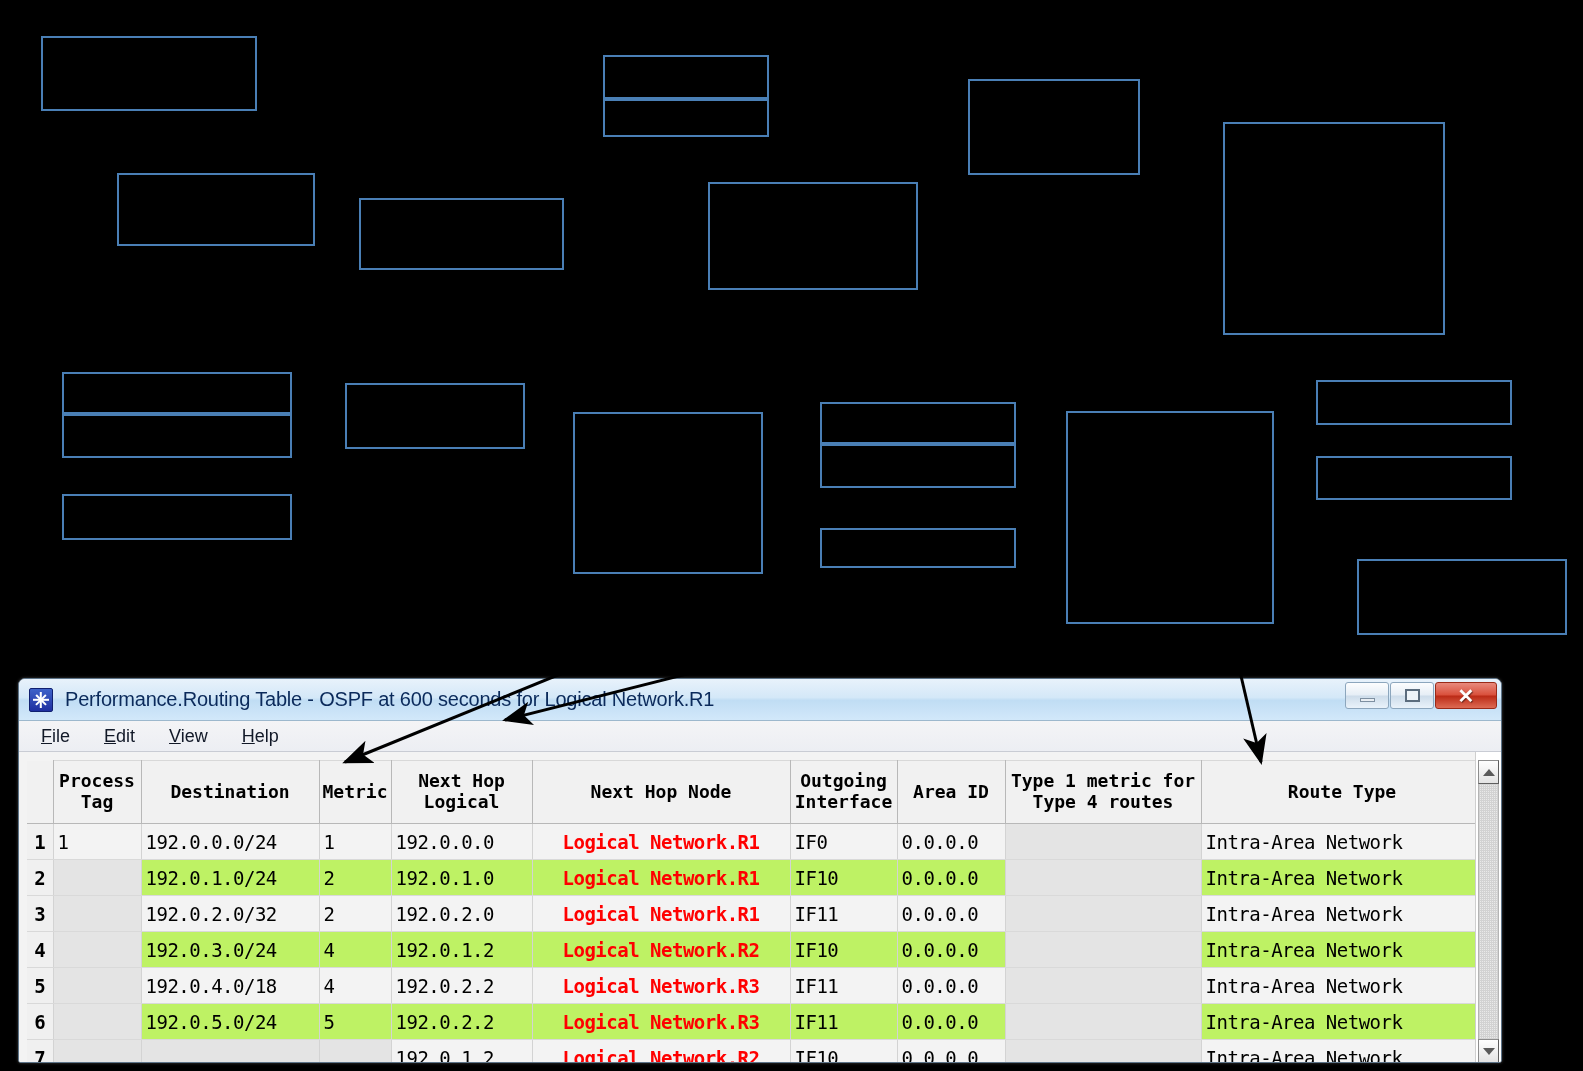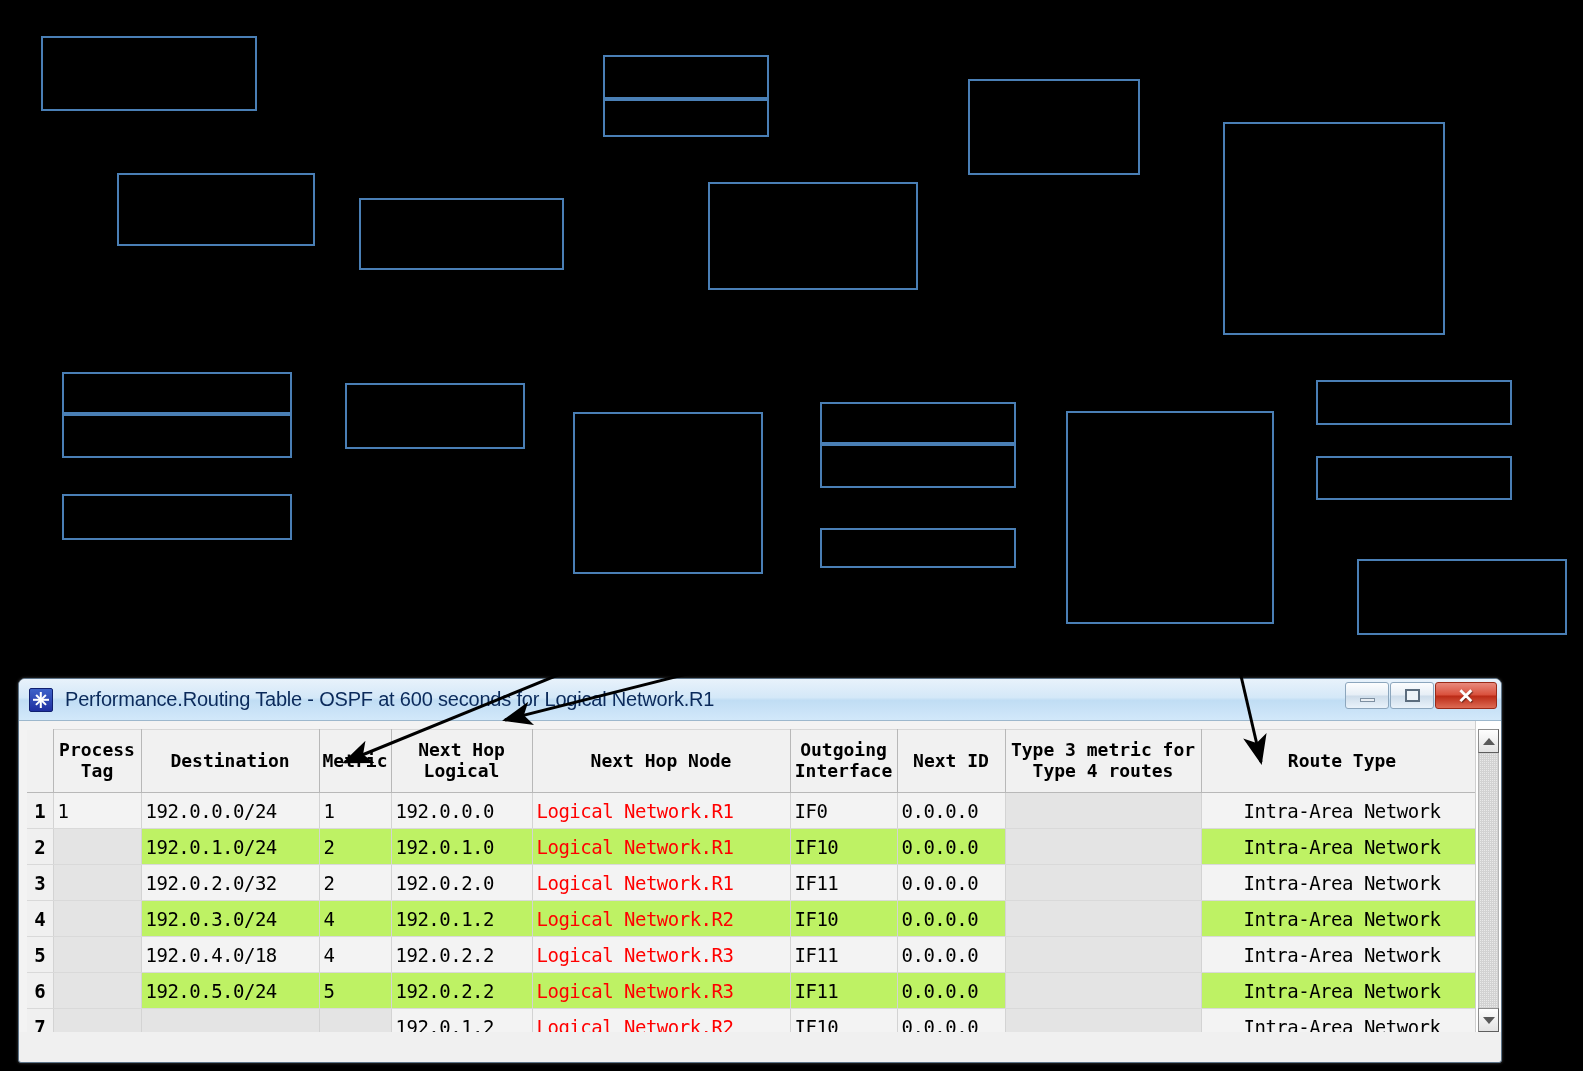--- a/index.html
+++ b/index.html
@@ -229,22 +229,22 @@
     border-right: 2px solid #9a9a9a;
     border-bottom: 1px solid #b5b5b5;
     font-weight: bold;
     text-align: center;
     padding: 0 2px;
     font-size: 18px;
   }
   tr.alt td { background: #bef264; }
   tr.alt td.rownum { background: #f0f0f0; }
   td.empty-cell { background: #e4e4e4 !important; }
-  td.nexthopnode { color: #ff0000; font-weight: normal; }
-  td.c-center { text-align: center; }
+  td.nexthopnode { color: #ff0000; font-weight: bold; text-align: center; }
+  td.c-center { }
   td.c-right { text-align: left; }
 
   
   col.col-rownum { width: 26px; }
   col.col-process { width: 88px; }
   col.col-dest { width: 178px; }
   col.col-metric { width: 72px; }
   col.col-nha { width: 141px; }
   col.col-nhn { width: 258px; }
   col.col-oif { width: 107px; }
@@ -347,20 +347,26 @@
       </div>
       <div class="win-btn">
         <span class="max-glyph"></span>
       </div>
       <div class="win-btn close">
         <span class="close-glyph">✕</span>
       </div>
     </div>
   </div>
 
+  <div id="menu-bar">
+      <span class="menu-item"><span class="mn">F</span>ile</span>
+      <span class="menu-item"><span class="mn">E</span>dit</span>
+      <span class="menu-item"><span class="mn">V</span>iew</span>
+      <span class="menu-item"><span class="mn">H</span>elp</span>
+    </div>
 
   <div id="table-area">
     <div id="table-scroll">
       <table id="routing-table">
         <colgroup>
           <col class="col-rownum">
             <col class="col-process">
             <col class="col-dest">
           <col class="col-metric">
             <col class="col-nha">
@@ -388,24 +394,24 @@
                 <div>Logical</div>
               </th>
               <th>
                 <div>Next Hop Node</div>
               </th>
               <th>
                 <div>Outgoing</div>
                 <div>Interface</div>
               </th>
               <th>
-                <div>Next ID</div>
-              </th>
-              <th>
-                <div>Type 3 metric for</div>
+                <div>Area ID</div>
+              </th>
+              <th>
+                <div>Type 1 metric for</div>
                 <div>Type 4 routes</div>
               </th>
               <th>
                 <div>Route Type</div>
               </th>
             </tr>
         </thead>
         <tbody id="table-body">
             <tr>
               <td class="rownum">1</td>

